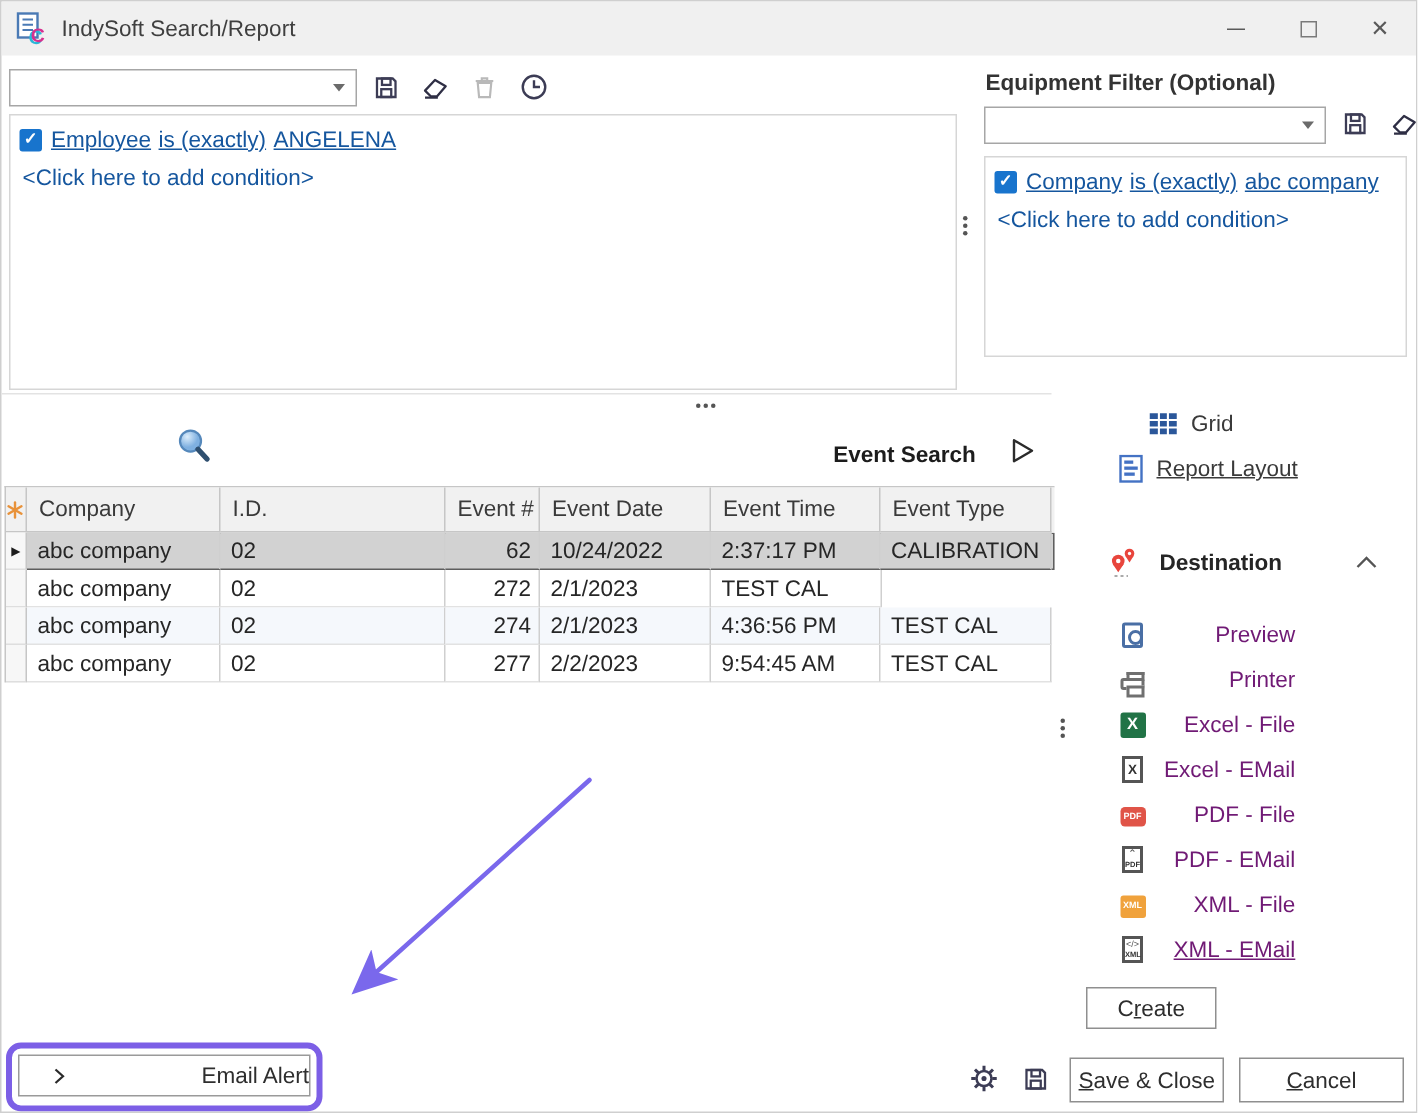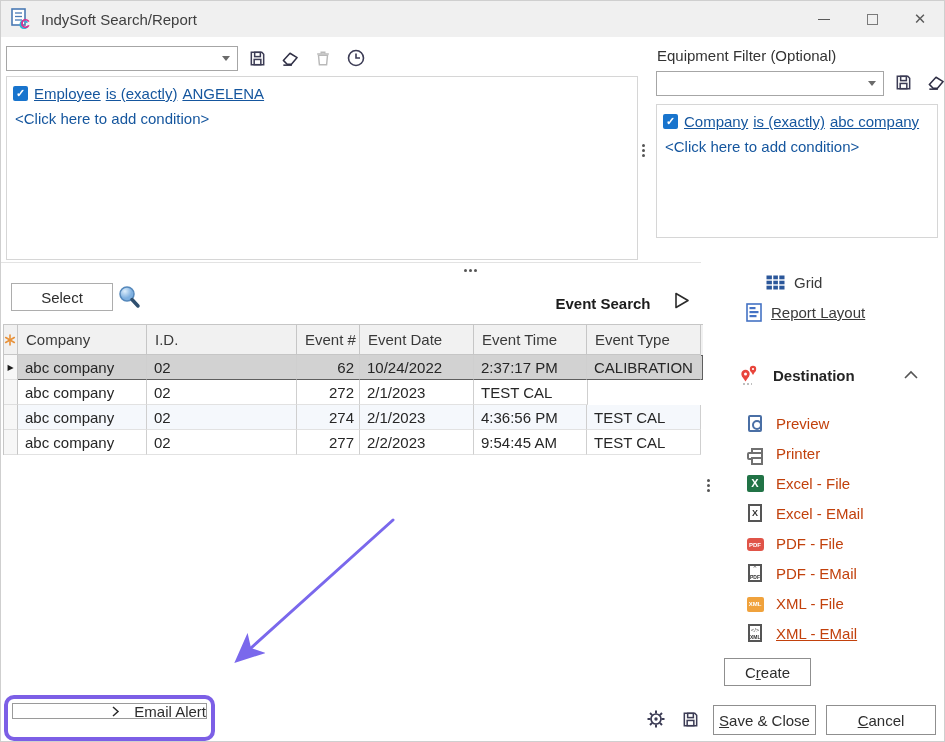--- a/index.html
+++ b/index.html
@@ -72,21 +72,21 @@
   .trow.selected .cell { background:#d2d2d2; border-bottom-color:#5e5e5e; }
   .c0{width:14px}.c1{width:129px}.c2{width:150px}.c3{width:63px}.c4{width:114px}.c5{width:113px}.c6{width:114px}
 
   
   .panel-item { position:absolute; display:flex; align-items:center; gap:9px; font-size:15px; color:#3a3a3a; }
   .panel-item .lbl.u { text-decoration:underline; }
   .dest-header { position:absolute; left:738px; top:363px; display:flex; align-items:center; gap:8px;
                  font-size:15px; font-weight:bold; color:#252525; width:180px; }
   .dest-header .chev { margin-left:auto; }
   .dest-list { position:absolute; left:744px; top:407px; list-style:none; }
-  .dest-list li { height:30px; display:flex; align-items:center; gap:11px; font-size:15px; color:#c2410c; }
+  .dest-list li { height:30px; display:flex; align-items:center; gap:11px; font-size:15px; color:#701a75;justify-content:space-between; }
   .dest-list li .ic { width:20px; display:flex; justify-content:center; }
   .dest-list li .lbl.u { text-decoration:underline; }
   .create-btn { position:absolute; left:723px; top:657px; width:87px; height:28px; }
 
   
   .dicon { position:relative; display:inline-block; }
   .preview-icon { width:14px; height:17px; border:2px solid #4a6fa5; border-radius:2px; }
   .preview-icon::after { content:""; position:absolute; left:2px; top:3px; width:6px; height:6px;
                          border:2px solid #4a6fa5; border-radius:50%; }
   .printer-icon { width:16px; height:8px; border:2px solid #707070; border-radius:2px; margin-top:5px; }
@@ -111,22 +111,22 @@
   .xml-file-icon::before { content:"XML"; position:absolute; inset:0; color:#fff; font-weight:bold;
                            font-size:6px; display:flex; align-items:center; justify-content:center; }
   .xml-email-icon::before { content:"</>"; position:absolute; left:0; right:0; top:1px; color:#555;
                             font-size:6px; text-align:center; }
   .xml-email-icon::after { content:"XML"; position:absolute; left:0; right:0; bottom:0; color:#333;
                            font-weight:bold; font-size:5px; text-align:center; }
 
   
   .email-highlight { position:absolute; left:3px; top:694px; width:211px; height:46px;
                      border:4px solid #7c5fe6; border-radius:10px; }
-  .email-btn { position:absolute; left:11px; top:702px; width:195px; height:16px;
-               border-color:#9a9a9a; justify-content:flex-end; padding-left:22px; gap:14px; }
+  .email-btn { position:absolute; left:11px; top:702px; width:195px; height:28px;
+               border-color:#9a9a9a; justify-content:space-between; padding-left:22px; gap:14px; }
   .footer-icons { position:absolute; left:645px; top:708px; display:flex; gap:14px; }
   .save-close-btn { position:absolute; left:712px; top:704px; width:103px; height:30px; }
   .cancel-btn { position:absolute; left:825px; top:704px; width:110px; height:30px; }
 
   .overlay { position:absolute; left:0; top:0; width:945px; height:742px; pointer-events:none; }
 </style>
 </head>
 <body>
 
 <div class="window">
@@ -194,21 +194,21 @@
   <div class="cond-panel" style="left:5px; top:75px; width:632px; height:184px;">
     <div class="cond-line">
       <span class="checkbox">✓</span>
       <span class="cond-links">
         <a>Employee</a><a>is (exactly)</a><a>ANGELENA</a>
       </span>
     </div>
     <div class="add-cond">&lt;Click here to add condition&gt;</div>
   </div>
 
-  <div class="filter-label" style="left:656px; top:46px;">Equipment Filter (Optional)</div>
+  <div class="filter-label" style="left:656px; top:46px;font-weight:bold;">Equipment Filter (Optional)</div>
   <div class="combo" style="position:absolute; left:655px; top:70px; width:228px;">
     <span class="val"></span>
     <span class="caret">
         <i></i>
       </span>
   </div>
   <div class="toolrow" style="left:892px; top:71px;">
     <span class="icon-btn">
       <svg width="19" height="19" viewBox="0 0 20 20">
           <path d="M3.5 3.5 h11 l2 2 v11 h-13 z" fill="none" stroke="#3c3c55" stroke-width="1.6"></path>
@@ -240,21 +240,20 @@
     <div class="add-cond">&lt;Click here to add condition&gt;</div>
   </div>
 
   <div class="split-line"></div>
   <div class="grip-h" style="left:463px; top:268px;">
       <b></b>
       <b></b>
       <b></b>
     </div>
 
-  <button class="btn select-btn">Select</button>
   <span class="search-mag">
     <svg width="26" height="26" viewBox="0 0 26 26">
       <defs>
           <radialGradient id="mg" cx="35%" cy="30%">
             <stop offset="0%" stop-color="#ddeefc"></stop>
             <stop offset="100%" stop-color="#7fb0e0"></stop>
           </radialGradient>
         </defs>
       <circle cx="11" cy="10" r="7" fill="url(#mg)" stroke="#5588bb" stroke-width="1.5"></circle>
       <line x1="16" y1="15.5" x2="22" y2="22" stroke="#2f4f6f" stroke-width="3.5" stroke-linecap="round"></line>

